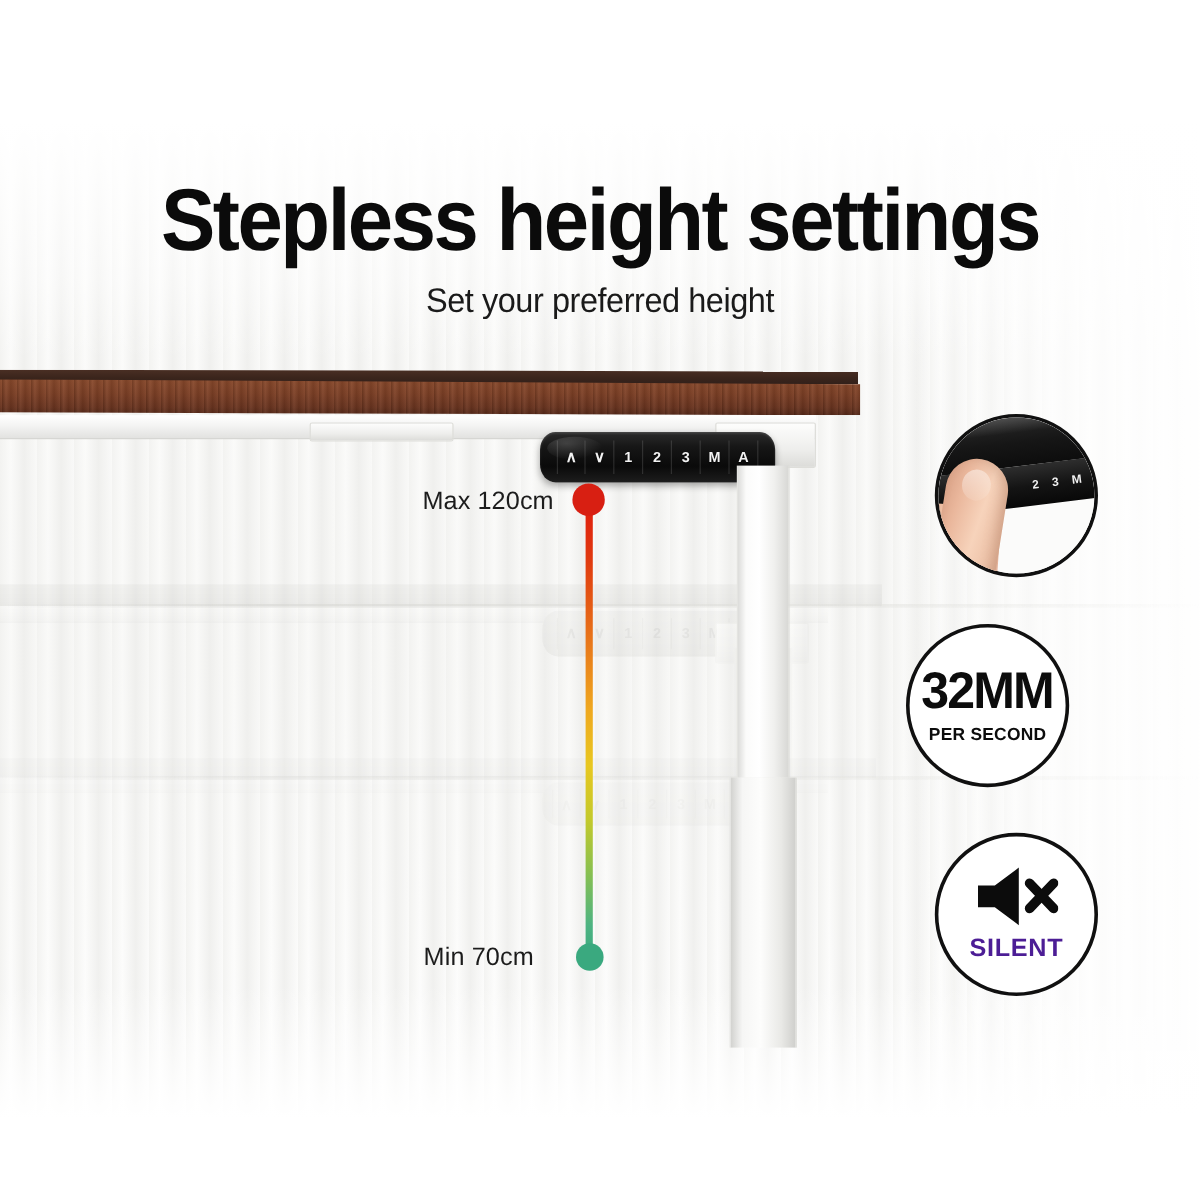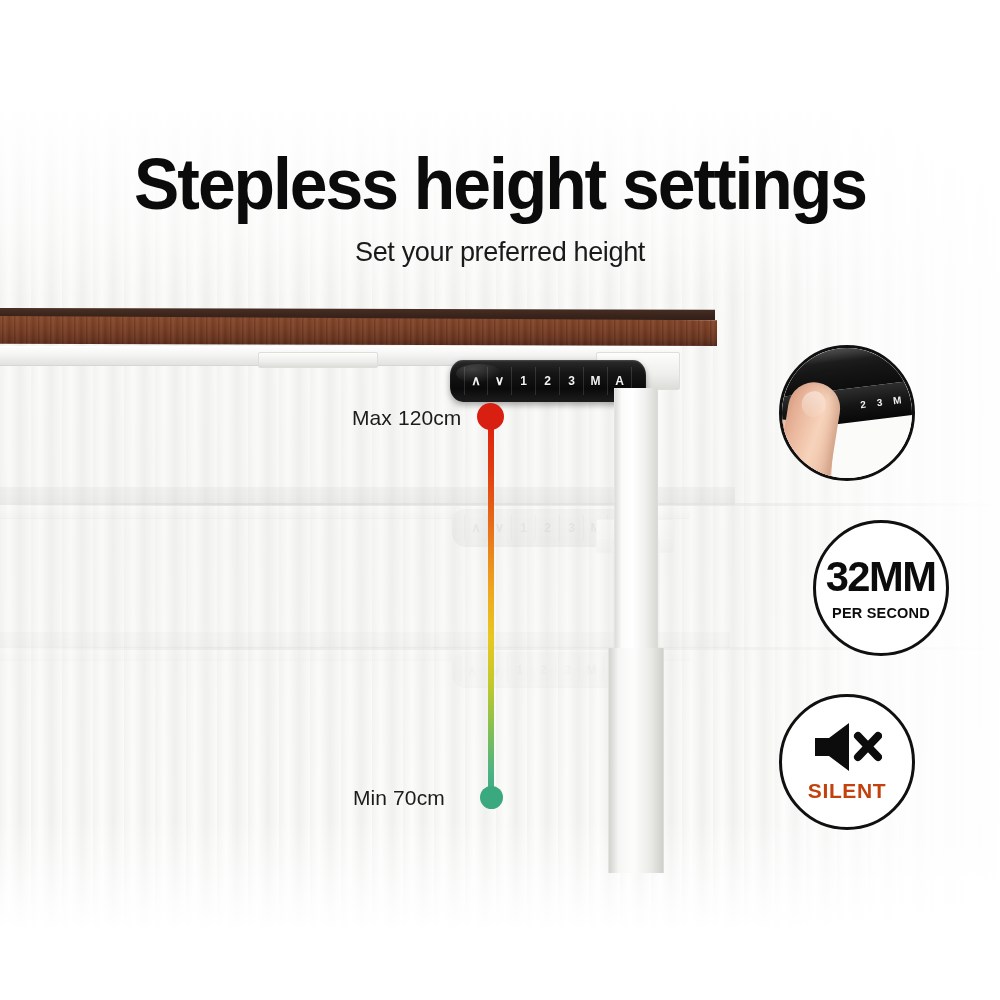--- a/index.html
+++ b/index.html
@@ -213,21 +213,21 @@
     margin-top:7px; font-size:14.5px; font-weight:bold;
     letter-spacing:0.2px; color:#0c0c0c;text-align:right;
   }
 
   
   #badge-silent .icon-wrap {
     display:flex; align-items:center; justify-content:center;
     gap:3px; margin-bottom:6px;
   }
   #badge-silent .label {
-    font-size:21px; font-weight:bold; letter-spacing:0.6px; color:#c2410c;
+    font-size:21px; font-weight:bold; letter-spacing:0.6px; color:#4c1d95;
   }
 </style>
 </head>
 <body>
 
 <div id="bg"></div>
 <div id="bg-top-fade"></div>
 <div id="bg-right-fade"></div>
 <div id="bg-bottom-fade"></div>
 
@@ -323,21 +323,21 @@
         <span>3</span>
         <span>M</span>
         <span>A</span>
       </div>
     </div>
     <div class="bp-hand"></div>
     <div class="bp-finger"></div>
   </div>
 </div>
 
-<div class="badge" id="badge-speed" style="left:813px; top:520px; width:136px; height:136px;">
+<div class="badge" id="badge-speed" style="left:755px; top:520px; width:136px; height:136px;">
   <div class="badge-inner">
     <div class="big">32MM</div>
     <div class="small">PER SECOND</div>
   </div>
 </div>
 
 <div class="badge" id="badge-silent" style="left:779px; top:694px; width:136px; height:136px;">
   <div class="badge-inner">
     <div class="icon-wrap">
       <svg width="70" height="52" viewBox="0 0 70 52" aria-hidden="true">

